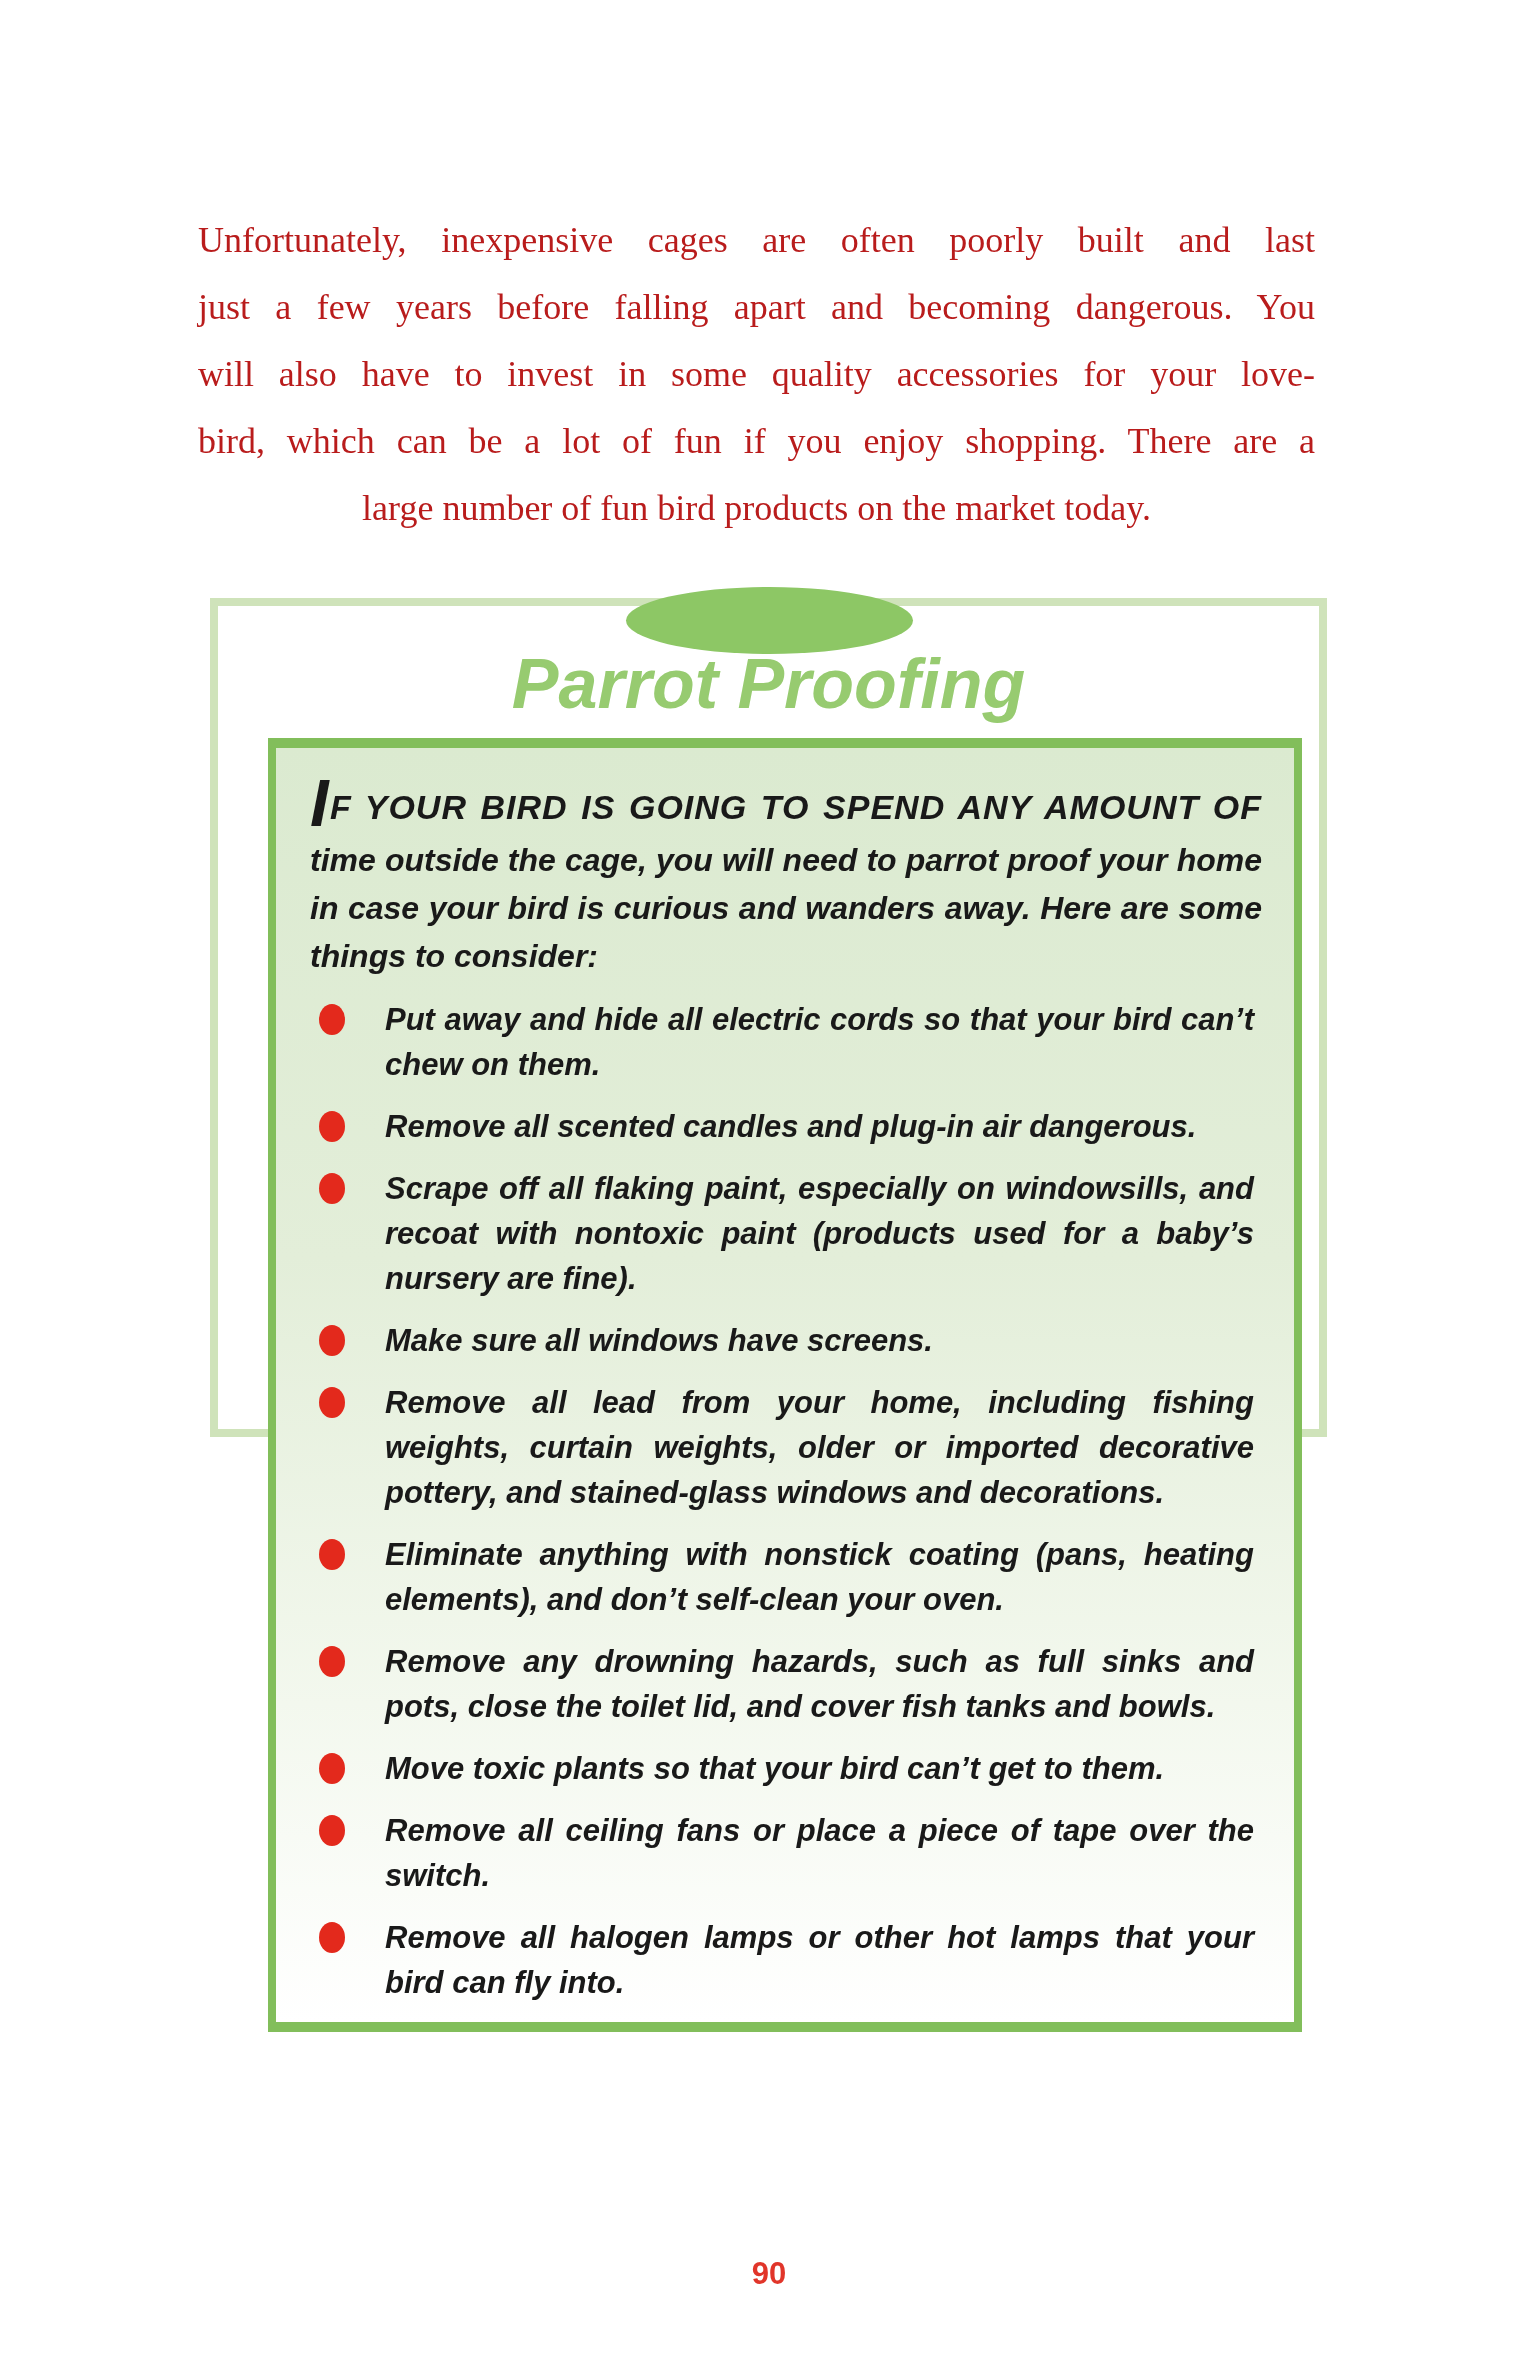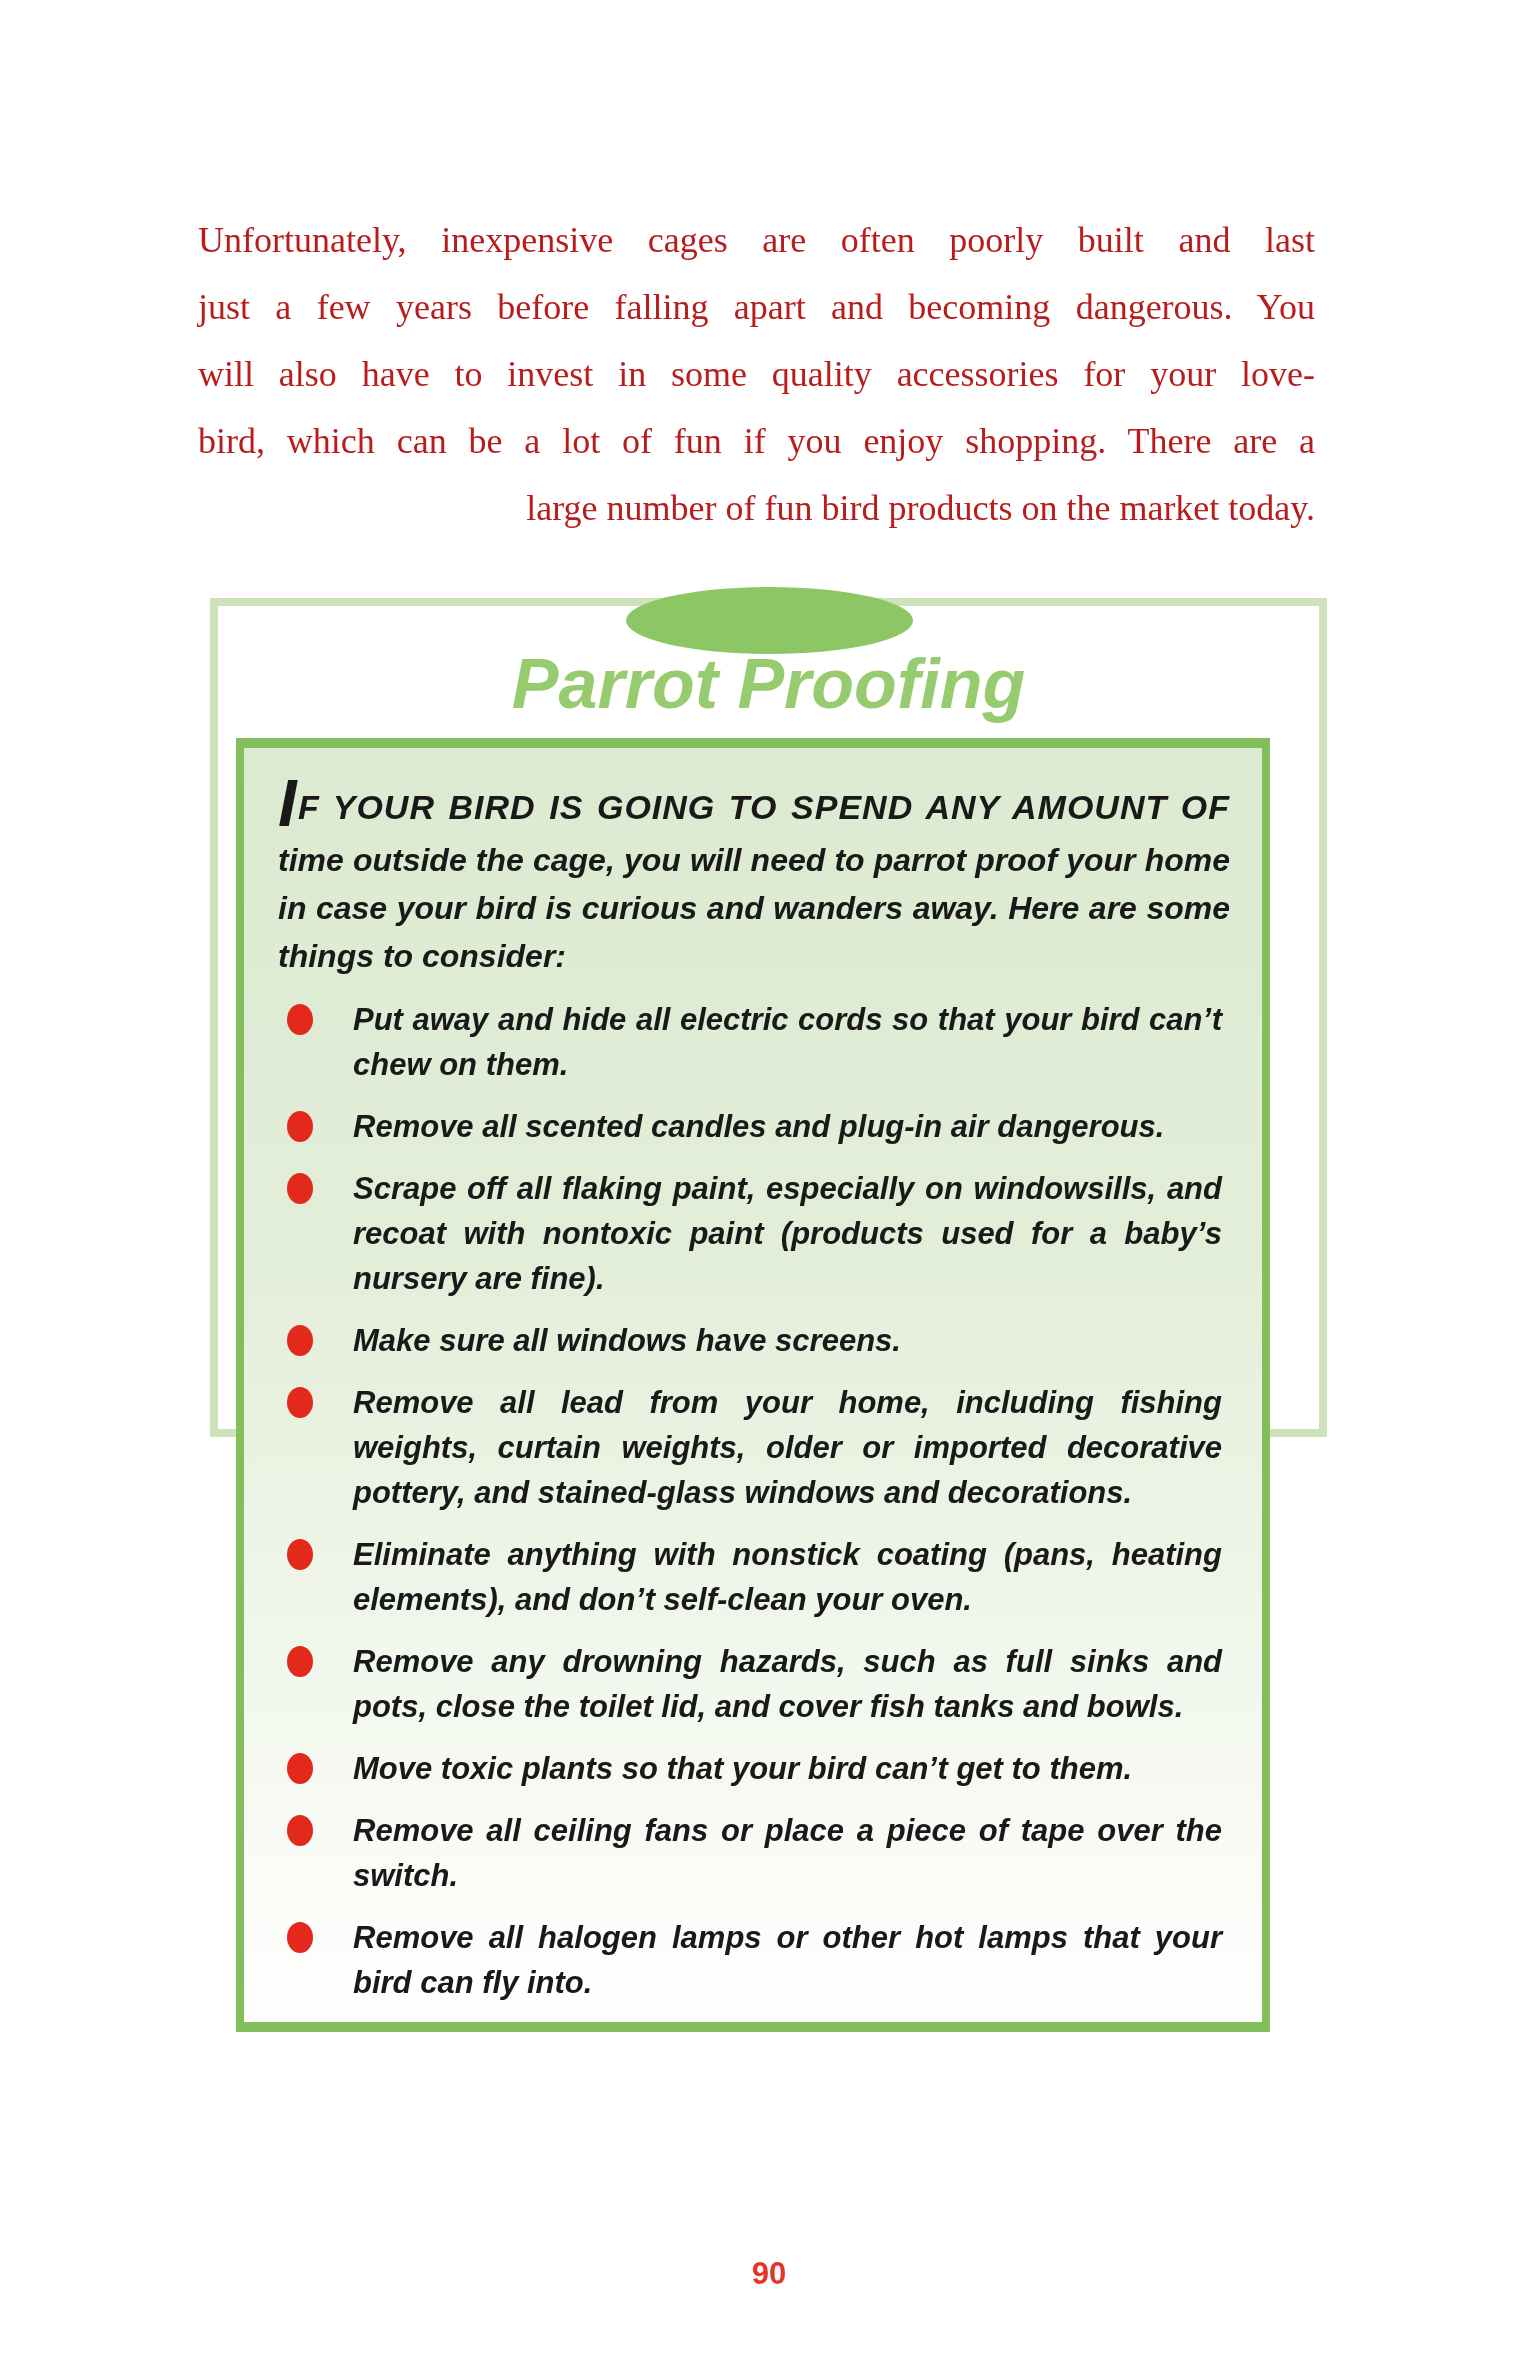--- a/index.html
+++ b/index.html
@@ -17,21 +17,21 @@
     position: absolute;
     left: 198px;
     top: 207px;
     width: 1117px;
     font-family: "Liberation Serif", serif;
     font-size: 36px;
     line-height: 67px;
     color: #b91c1c;
   }
   .top-para .jline { text-align: justify; text-align-last: justify; }
-  .top-para .lline { text-align: right; }
+  .top-para .lline { text-align: center; }
 
   
   .outer-frame {
     position: absolute;
     left: 210px;
     top: 598px;
     width: 1117px;
     height: 839px;
     box-sizing: border-box;
     border: 8.4px solid #cfe3ba;
@@ -63,21 +63,21 @@
     font-style: italic;
     font-size: 70px;
     line-height: 1.1;
     color: #97cb70;
     z-index: 2;
   }
 
   
   .inner-box {
     position: absolute;
-    left: 236px;
+    left: 268px;
     top: 738px;
     width: 1034px;
     height: 1294px;
     box-sizing: border-box;
     border: 8.4px solid #82be5b;
     border-top-width: 10.5px;
     border-bottom-width: 10.5px;
     background: linear-gradient(180deg, #dbead0 0%, #e3eed9 40%, #f3f8ee 75%, #ffffff 100%);
     padding: 21px 32px 12.6px 34px;
     z-index: 3;

